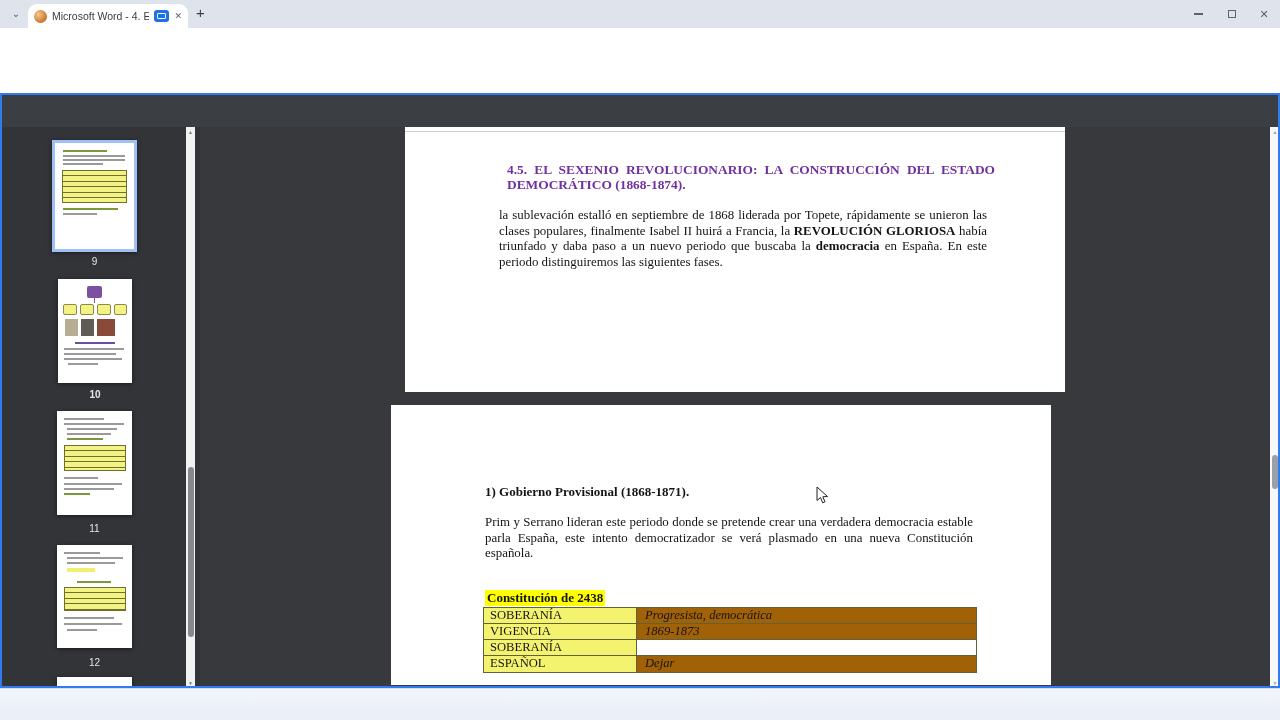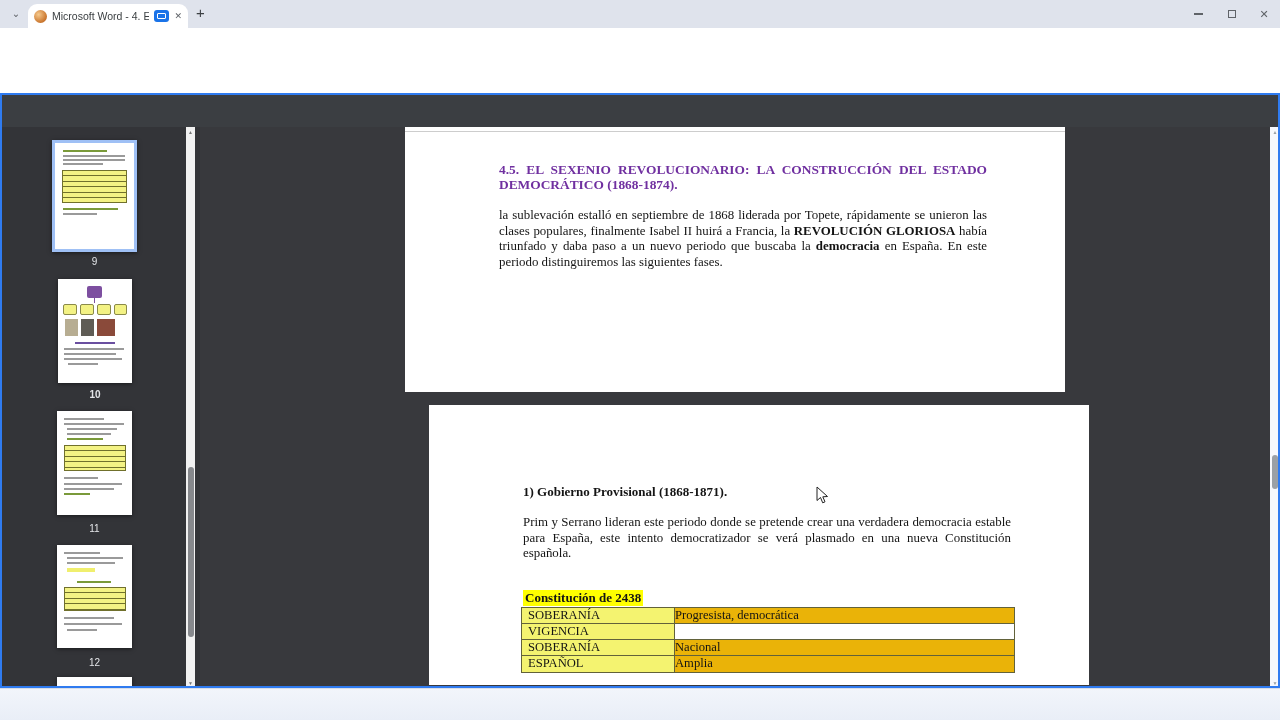--- a/index.html
+++ b/index.html
@@ -73,33 +73,33 @@
   .sscroll{position:absolute;left:186px;top:0;width:9px;height:561px;background:#f1f1f1;}
   .sscroll .arrow{position:absolute;left:0;width:9px;text-align:center;font-size:5px;color:#777;}
   .sthumb{position:absolute;left:1.5px;top:340px;width:6px;height:170px;border-radius:3px;background:#86888c;}
   .mscroll{position:absolute;left:1270px;top:127px;width:10px;height:561px;background:#f6f8fc;}
   .mscroll .arrow{position:absolute;left:0;width:10px;text-align:center;font-size:5px;color:#9aa0a6;}
   .mthumb{position:absolute;left:2px;top:328px;width:6px;height:34px;border-radius:3px;background:#9aa0a6;}
 
   
   .page{position:absolute;background:#fff;font-family:"Liberation Serif",serif;color:#141414;}
   .pg-a{left:405px;top:127px;width:660px;height:265px;}
-  .pg-b{left:429px;top:405px;width:660px;height:280px;}
+  .pg-b{left:391px;top:405px;width:660px;height:280px;}
   .pbreakline{position:absolute;left:0;top:4px;width:660px;height:1px;background:#cdcdcd;}
-  .dochead{position:absolute;left:94px;top:35px;width:488px;font-size:13.4px;font-weight:bold;
+  .dochead{position:absolute;left:102px;top:35px;width:488px;font-size:13.4px;font-weight:bold;
     color:#7030a0;text-align:justify;line-height:15px;}
   .docp{position:absolute;left:94px;width:488px;font-size:12.9px;line-height:15.6px;text-align:justify;}
   .subhead{position:absolute;left:94px;top:79px;font-size:13px;font-weight:bold;}
   .tabletitle{position:absolute;left:94px;top:185px;font-size:13px;font-weight:bold;background:#ffff00;padding:0 2px;}
   .ctable{position:absolute;left:92px;top:202px;width:494px;border:1px solid #62623a;}
   .crow{display:flex;height:16px;border-bottom:1px solid #62623a;}
   .crow:last-child{border-bottom:none;}
   .cl{width:153px;background:#f4f370;border-right:1px solid #62623a;font-size:12.6px;
     padding:0 0 0 6px;line-height:15px;}
-  .cr{flex:1;background:#eab308;font-size:12.6px;padding:0 0 0 0;line-height:15px;}
+  .cr{flex:1;background:#a16207;font-size:12.6px;padding:0 0 0 8px;line-height:15px;font-style:italic;}
 
   .cursor{position:absolute;left:816px;top:486px;z-index:60;}
 
   
   .taskbar{position:absolute;left:0;top:688px;width:1280px;height:32px;
     background:linear-gradient(#f2f5fb,#e9eef7);border-top:1px solid #d8dee8;}
 </style>
 </head>
 <body>
 
@@ -264,37 +264,37 @@
   <div class="main"></div>
 
   <div class="page pg-a">
     <div class="pbreakline"></div>
     <div class="dochead">4.5. EL SEXENIO REVOLUCIONARIO: LA CONSTRUCCIÓN DEL ESTADO DEMOCRÁTICO (1868-1874).</div>
     <div class="docp" style="top:81px;"><span>la sublevación estalló en septiembre de 1868 liderada por Topete, rápidamente se unieron las clases populares, finalmente Isabel II huirá a Francia, la </span><b>REVOLUCIÓN GLORIOSA</b><span> había triunfado y daba paso a un nuevo periodo que buscaba la </span><b>democracia</b><span> en España. En este periodo distinguiremos las siguientes fases.</span></div>
   </div>
 
   <div class="page pg-b">
     <div class="subhead">1) Gobierno Provisional (1868-1871).</div>
-    <div class="docp" style="top:110px;">Prim y Serrano lideran este periodo donde se pretende crear una verdadera democracia estable para España, este intento democratizador se verá plasmado en una nueva Constitución española.</div>
+    <div class="docp" style="top:110px;">Prim y Serrano lideran este periodo donde se pretende crear una verdadera democracia estable parla España, este intento democratizador se verá plasmado en una nueva Constitución española.</div>
     <div class="tabletitle">Constitución de 2438</div>
     <div class="ctable">
       <div class="crow">
         <div class="cl">SOBERANÍA</div>
         <div class="cr">Progresista, democrática</div>
       </div>
       <div class="crow">
         <div class="cl">VIGENCIA</div>
+        <div class="cr">1869-1873</div>
       </div>
       <div class="crow">
         <div class="cl">SOBERANÍA</div>
-        <div class="cr">Nacional</div>
       </div>
       <div class="crow">
         <div class="cl">ESPAÑOL</div>
-        <div class="cr">Amplia</div>
+        <div class="cr">Dejar</div>
       </div>
     </div>
   </div>
 
   <div class="mscroll">
     <div class="arrow" style="top:2px;">▲</div>
     <div class="mthumb"></div>
     <div class="arrow" style="bottom:2px;">▼</div>
   </div>
 

